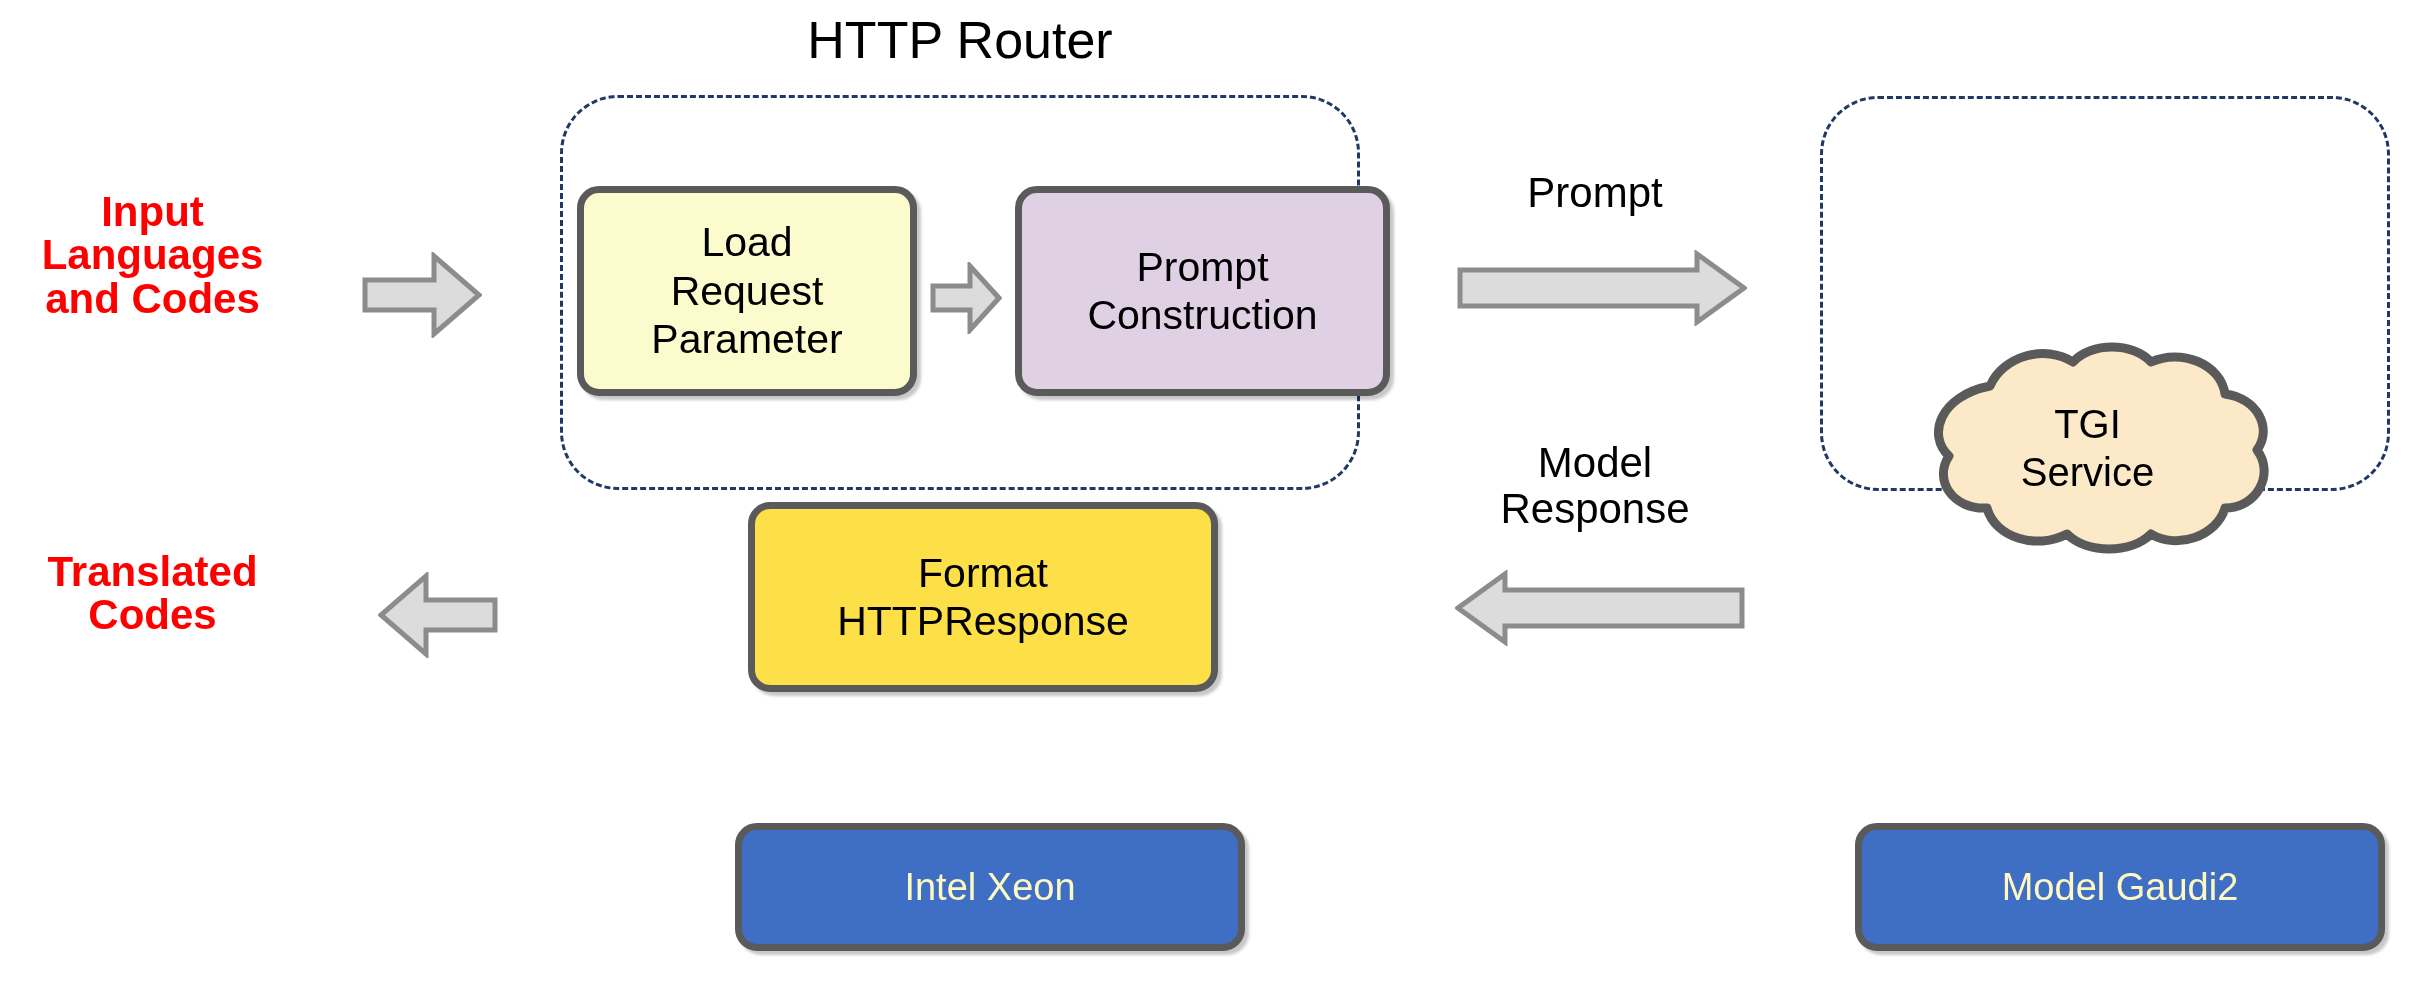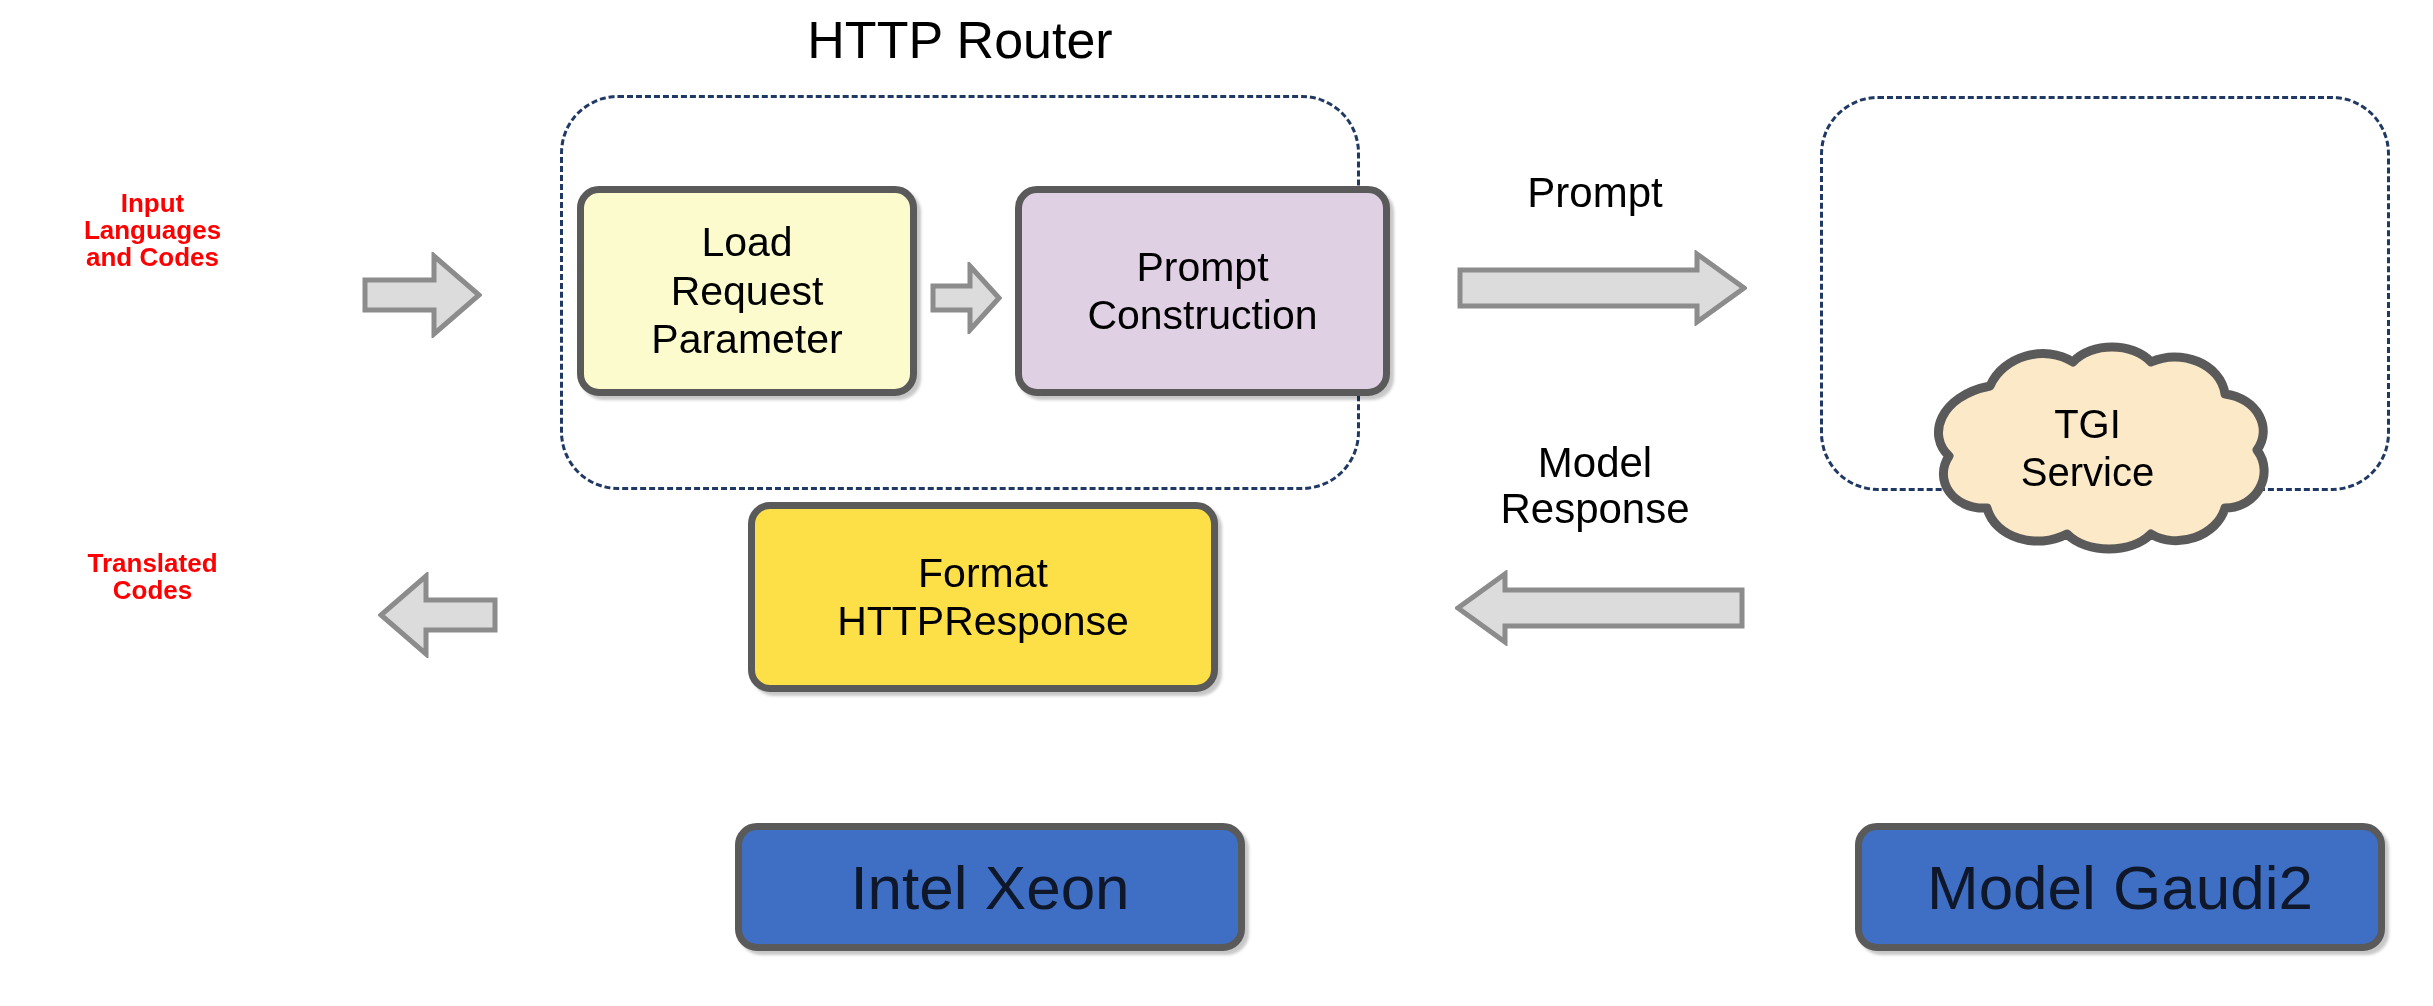--- a/index.html
+++ b/index.html
@@ -38,21 +38,21 @@
     box-sizing: border-box;
   }
   #zone-http-router { left: 560px; top: 95px; width: 800px; height: 395px; }
   #zone-llm-service { left: 1820px; top: 96px; width: 570px; height: 395px; }
 
   
   .io-label {
     position: absolute;
     color: #ff0000;
     font-weight: bold;
-    font-size: 26px;
+    font-size: 42px;
     line-height: 1.03;
     text-align: center;
     white-space: pre-line;
   }
   #label-input { left: 10px; top: 190px; width: 285px; }
   #label-output { left: 10px; top: 550px; width: 285px; }
 
   
   .proc-box {
     position: absolute;
@@ -82,25 +82,25 @@
     background: #fde047;
   }
 
   
   .hw-box {
     position: absolute;
     box-sizing: border-box;
     border: 7px solid #5a5a5a;
     border-radius: 22px;
     background: #3f6fc4;
-    color: #0f172a;
+    color: #fef9c3;
     display: flex;
     align-items: center;
     justify-content: center;
-    font-size: 62px;
+    font-size: 38px;
     white-space: nowrap;
     box-shadow: 4px 4px 3px rgba(0,0,0,0.22);
   }
   #box-intel-xeon { left: 735px; top: 823px; width: 510px; height: 128px; }
   #box-habana-gaudi2 { left: 1855px; top: 823px; width: 530px; height: 128px; }
 
   
   #cloud-tgi {
     position: absolute;
     left: 1895px;

